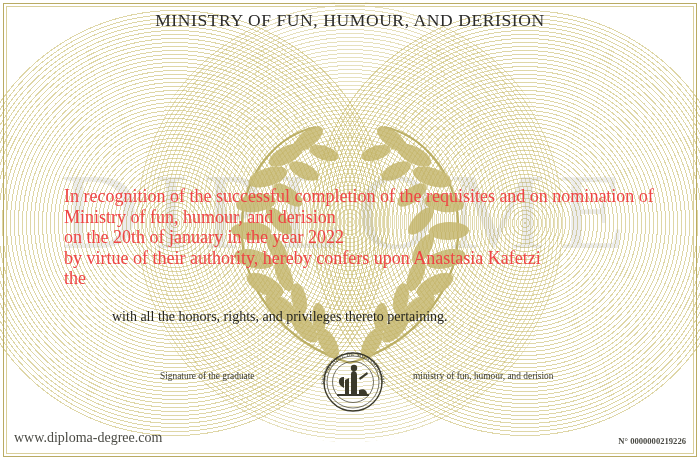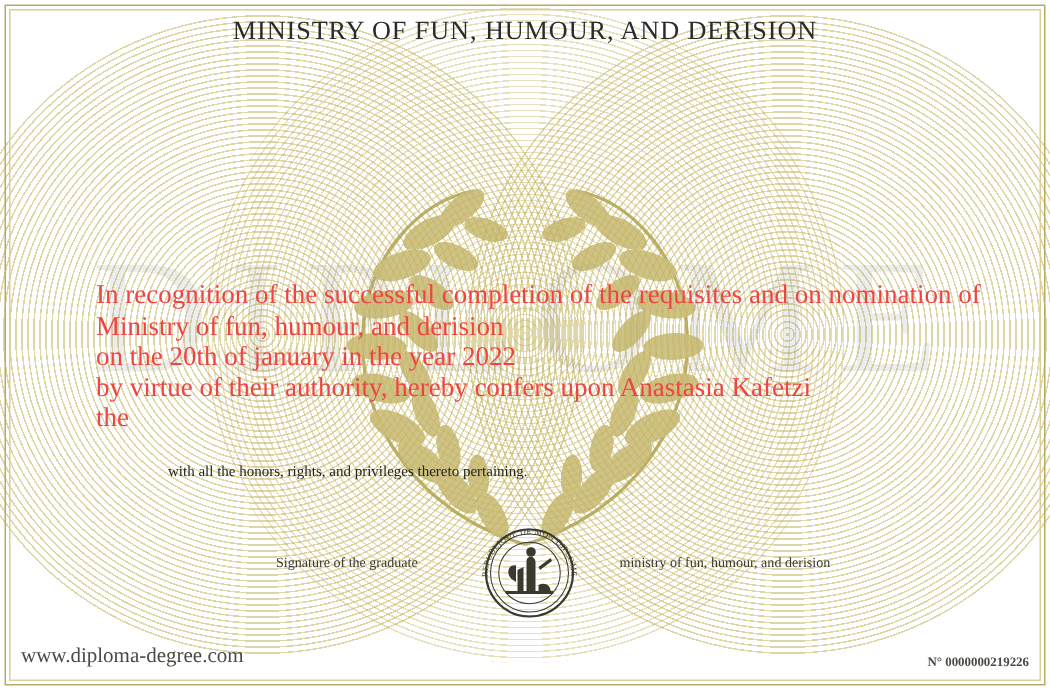--- a/index.html
+++ b/index.html
@@ -121,34 +121,33 @@
     line-height: 20.5px;
     color: #ef4444;
   }
   #body-text .line {
     white-space: nowrap;
   }
   #honors-line {
     position: absolute;
     left: 112px;
     top: 309px;
-    font-size: 10px;
+    font-size: 14px;
     color: #24241f;
     white-space: nowrap;
   }
 
   
   #sig-left {
     position: absolute;
     left: 160px;
     top: 371px;
     font-size: 9.4px;
     color: #3a3a33;
     white-space: nowrap;
-    margin-left: 24px;
   }
   #sig-right {
     position: absolute;
     left: 413px;
     top: 371px;
     font-size: 9.4px;
     color: #3a3a33;
     white-space: nowrap;
   }
 

